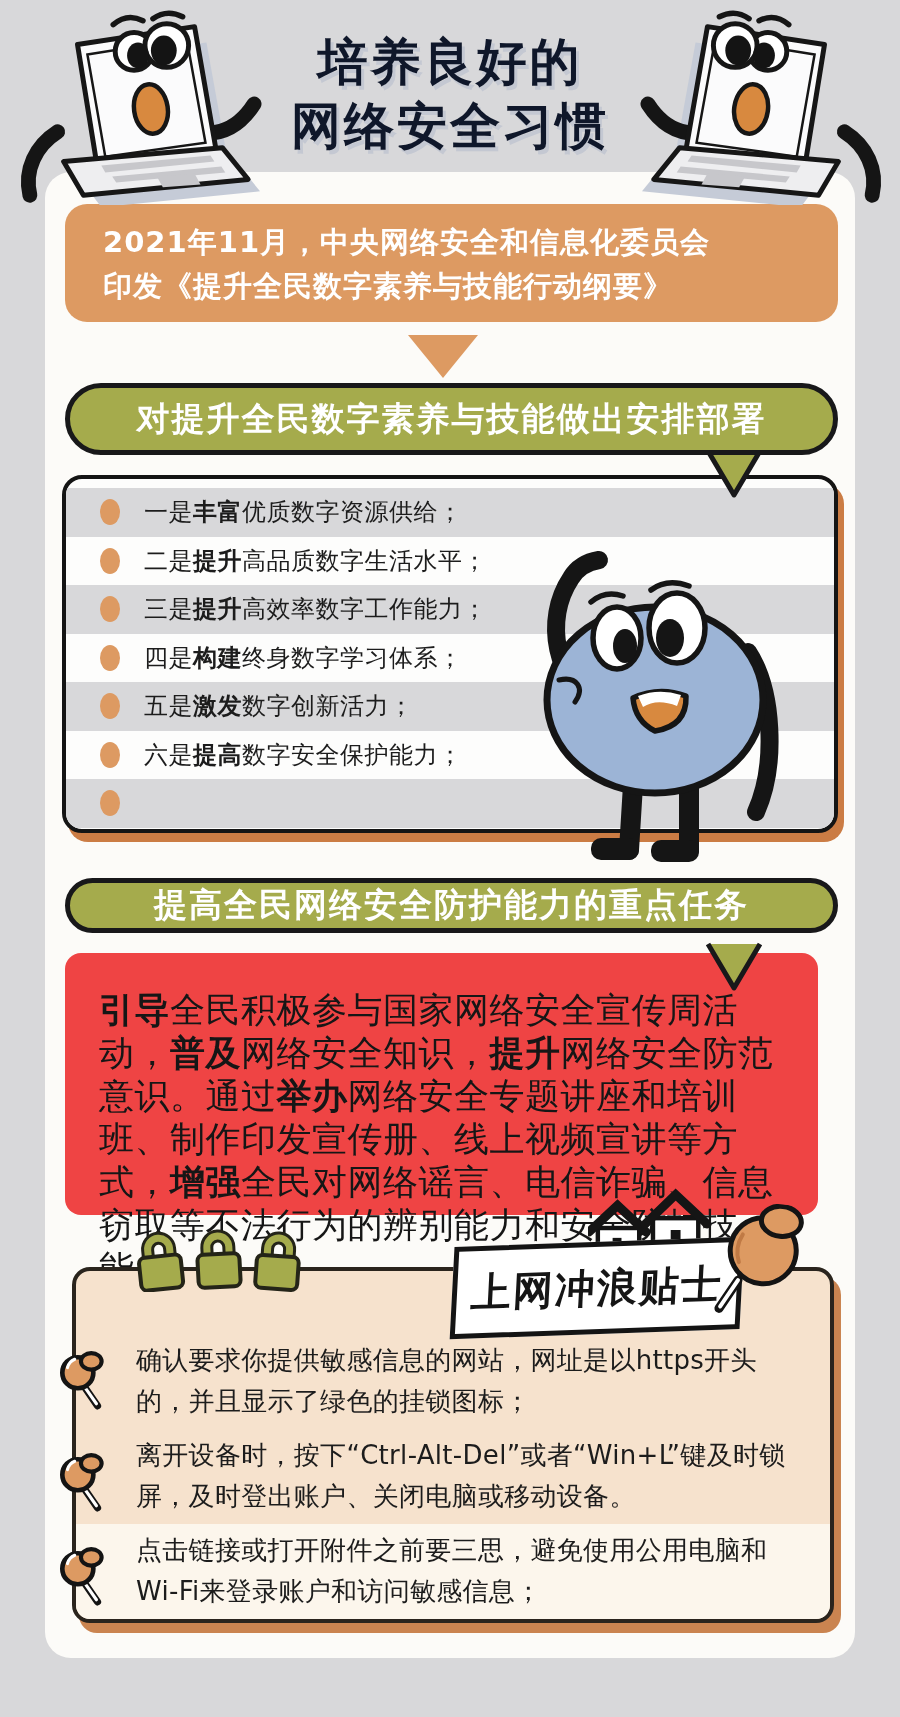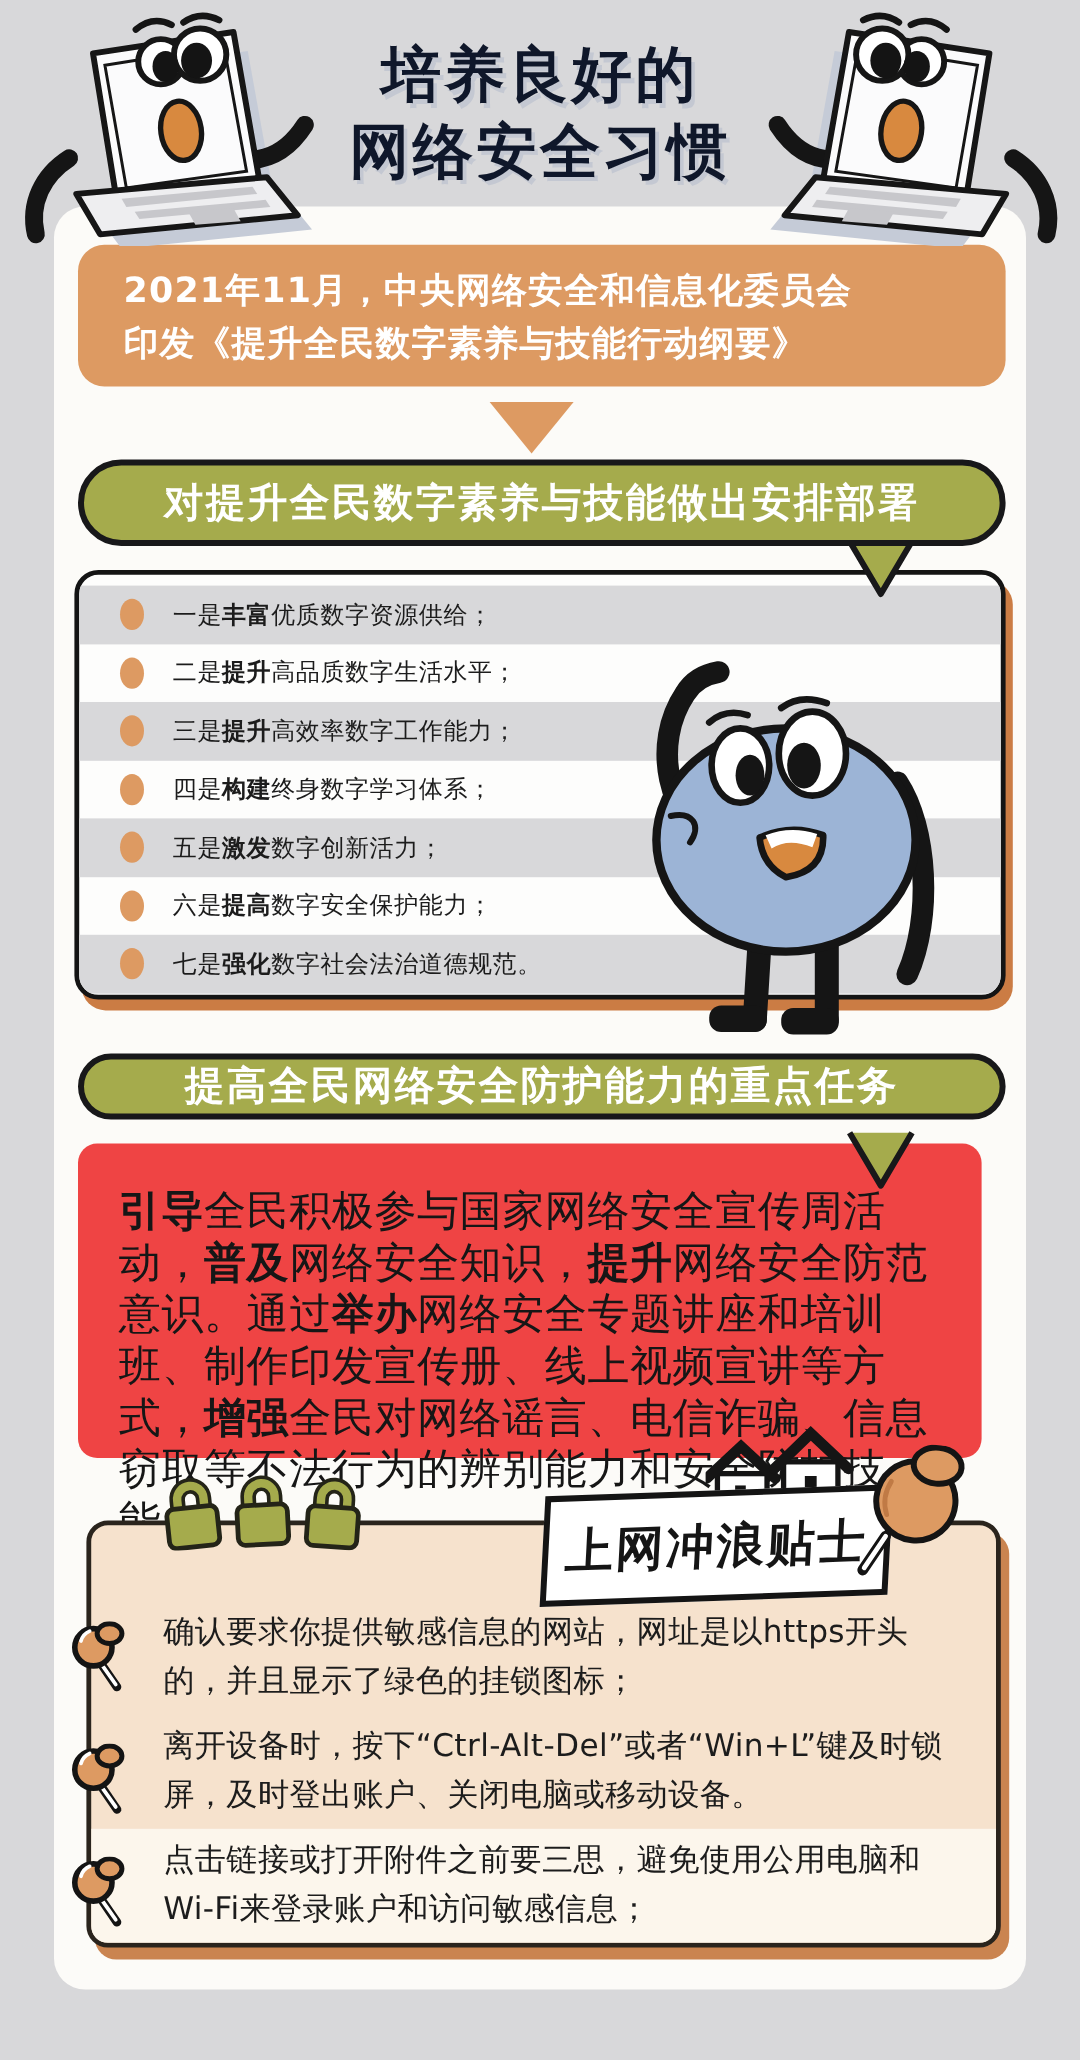--- a/index.html
+++ b/index.html
@@ -33,21 +33,21 @@
   .notch.one { left:704px; top:449px; }
   .notch.two { left:704px; top:942px; }
 
   
   .list-box { position:absolute; left:62px; top:475px; width:776px; height:358px;
               background:#fdfdfc; border:4px solid #141414; border-radius:20px;
               box-shadow:6px 9px 0 #cb7c44; padding:9px 0; overflow:hidden; }
   .lrow { display:flex; align-items:center; height:48.5px; padding-left:34px; }
   .lrow.alt { background:#d8d8da; }
   .bullet { width:20px; height:26px; border-radius:50%; background:#dd9a62; flex:0 0 20px; margin-right:24px; }
-  .ltext { font-size:20px; color:#1c1c1c; letter-spacing:0.5px; }
+  .ltext { font-size:24px; color:#1c1c1c; letter-spacing:0.5px; }
   .ltext b { font-weight:900; }
 
   .mascot-ball { position:absolute; left:505px; top:540px; width:290px; height:345px; z-index:4; }
 
   
   .sage { position:absolute; left:65px; top:953px; width:753px; height:262px; background:#ef4444;
           border-radius:16px; padding:36px 32px 0 34px; font-size:35px; line-height:43px;
           color:#161616; letter-spacing:0.5px; }
   .sage b { font-weight:900; }
 
@@ -162,21 +162,20 @@
       <div class="lrow alt">
         <span class="bullet"></span>
         <span class="ltext">五是<b>激发</b>数字创新活力；</span>
       </div>
       <div class="lrow">
         <span class="bullet"></span>
         <span class="ltext">六是<b>提高</b>数字安全保护能力；</span>
       </div>
       <div class="lrow alt">
         <span class="bullet"></span>
-        <span class="ltext">七是<b>强化</b>数字社会法治道德规范。</span>
       </div>
     </div>
 
   <svg class="mascot-ball" viewBox="0 0 290 345">
     <path class="ol" d="M96 170 C 50 142 38 80 66 38 C 72 28 82 22 94 20" stroke-width="18"></path>
     <path class="ol" d="M243 112 C 268 150 272 225 251 272" stroke-width="18"></path>
     <path class="ol" d="M128 245 L124 310" stroke-width="20"></path>
     <path class="ol" d="M184 247 L184 310" stroke-width="20"></path>
     <rect x="86" y="298" width="48" height="22" rx="10" fill="#151515"></rect>
     <rect x="146" y="300" width="48" height="22" rx="10" fill="#151515"></rect>

